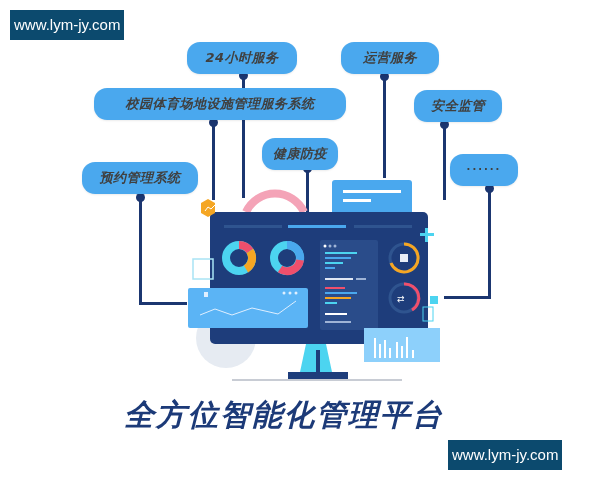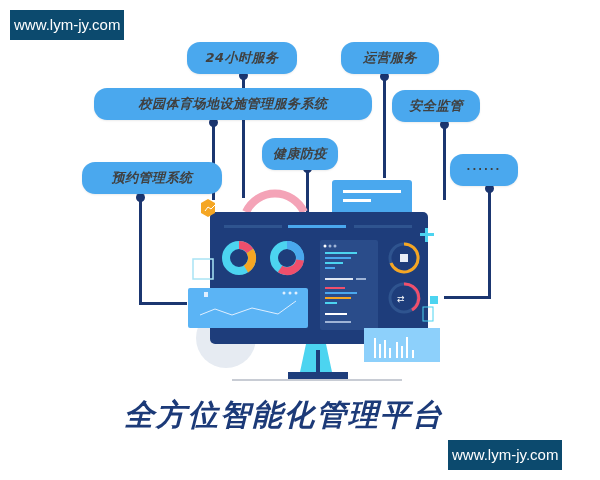--- a/index.html
+++ b/index.html
@@ -35,25 +35,25 @@
 <div class="dot" style="left:380px;top:72px;"></div>
 
 <div class="line" style="left:443px;top:124px;width:3px;height:76px;"></div>
 <div class="dot" style="left:440px;top:120px;"></div>
 
 <div class="line" style="left:488px;top:188px;width:3px;height:110px;"></div>
 <div class="line" style="left:444px;top:296px;width:47px;height:3px;"></div>
 <div class="dot" style="left:485px;top:184px;"></div>
 
 <div class="tag" style="left:187px;top:42px;width:110px;">24小时服务</div>
-<div class="tag" style="left:94px;top:88px;width:278px;">校园体育场地设施管理服务系统</div>
+<div class="tag" style="left:94px;top:88px;width:252px;">校园体育场地设施管理服务系统</div>
 <div class="tag" style="left:341px;top:42px;width:98px;">运营服务</div>
-<div class="tag" style="left:392px;top:90px;width:88px;">安全监管</div>
+<div class="tag" style="left:414px;top:90px;width:88px;">安全监管</div>
 <div class="tag" style="left:262px;top:138px;width:76px;">健康防疫</div>
-<div class="tag" style="left:82px;top:162px;width:140px;text-align:center;">预约管理系统</div>
+<div class="tag" style="left:82px;top:162px;width:116px;text-align:center;">预约管理系统</div>
 <div class="tag" style="left:450px;top:154px;width:68px;font-style:normal;letter-spacing:2px;font-size:10px;">······</div>
 
 <svg class="abs" style="left:0;top:0;" width="600" height="480" viewBox="0 0 600 480">
 
   <path d="M246 212 A 32 32 0 0 1 304 212" fill="none" stroke="#f4a3b7" stroke-width="8"></path>
 
   <circle cx="226" cy="338" r="30" fill="#e6ebf2"></circle>
 
   <rect x="332" y="180" width="80" height="40" rx="3" fill="#4aa8ee"></rect>
   <rect x="343" y="190" width="58" height="3" fill="#fff"></rect>

